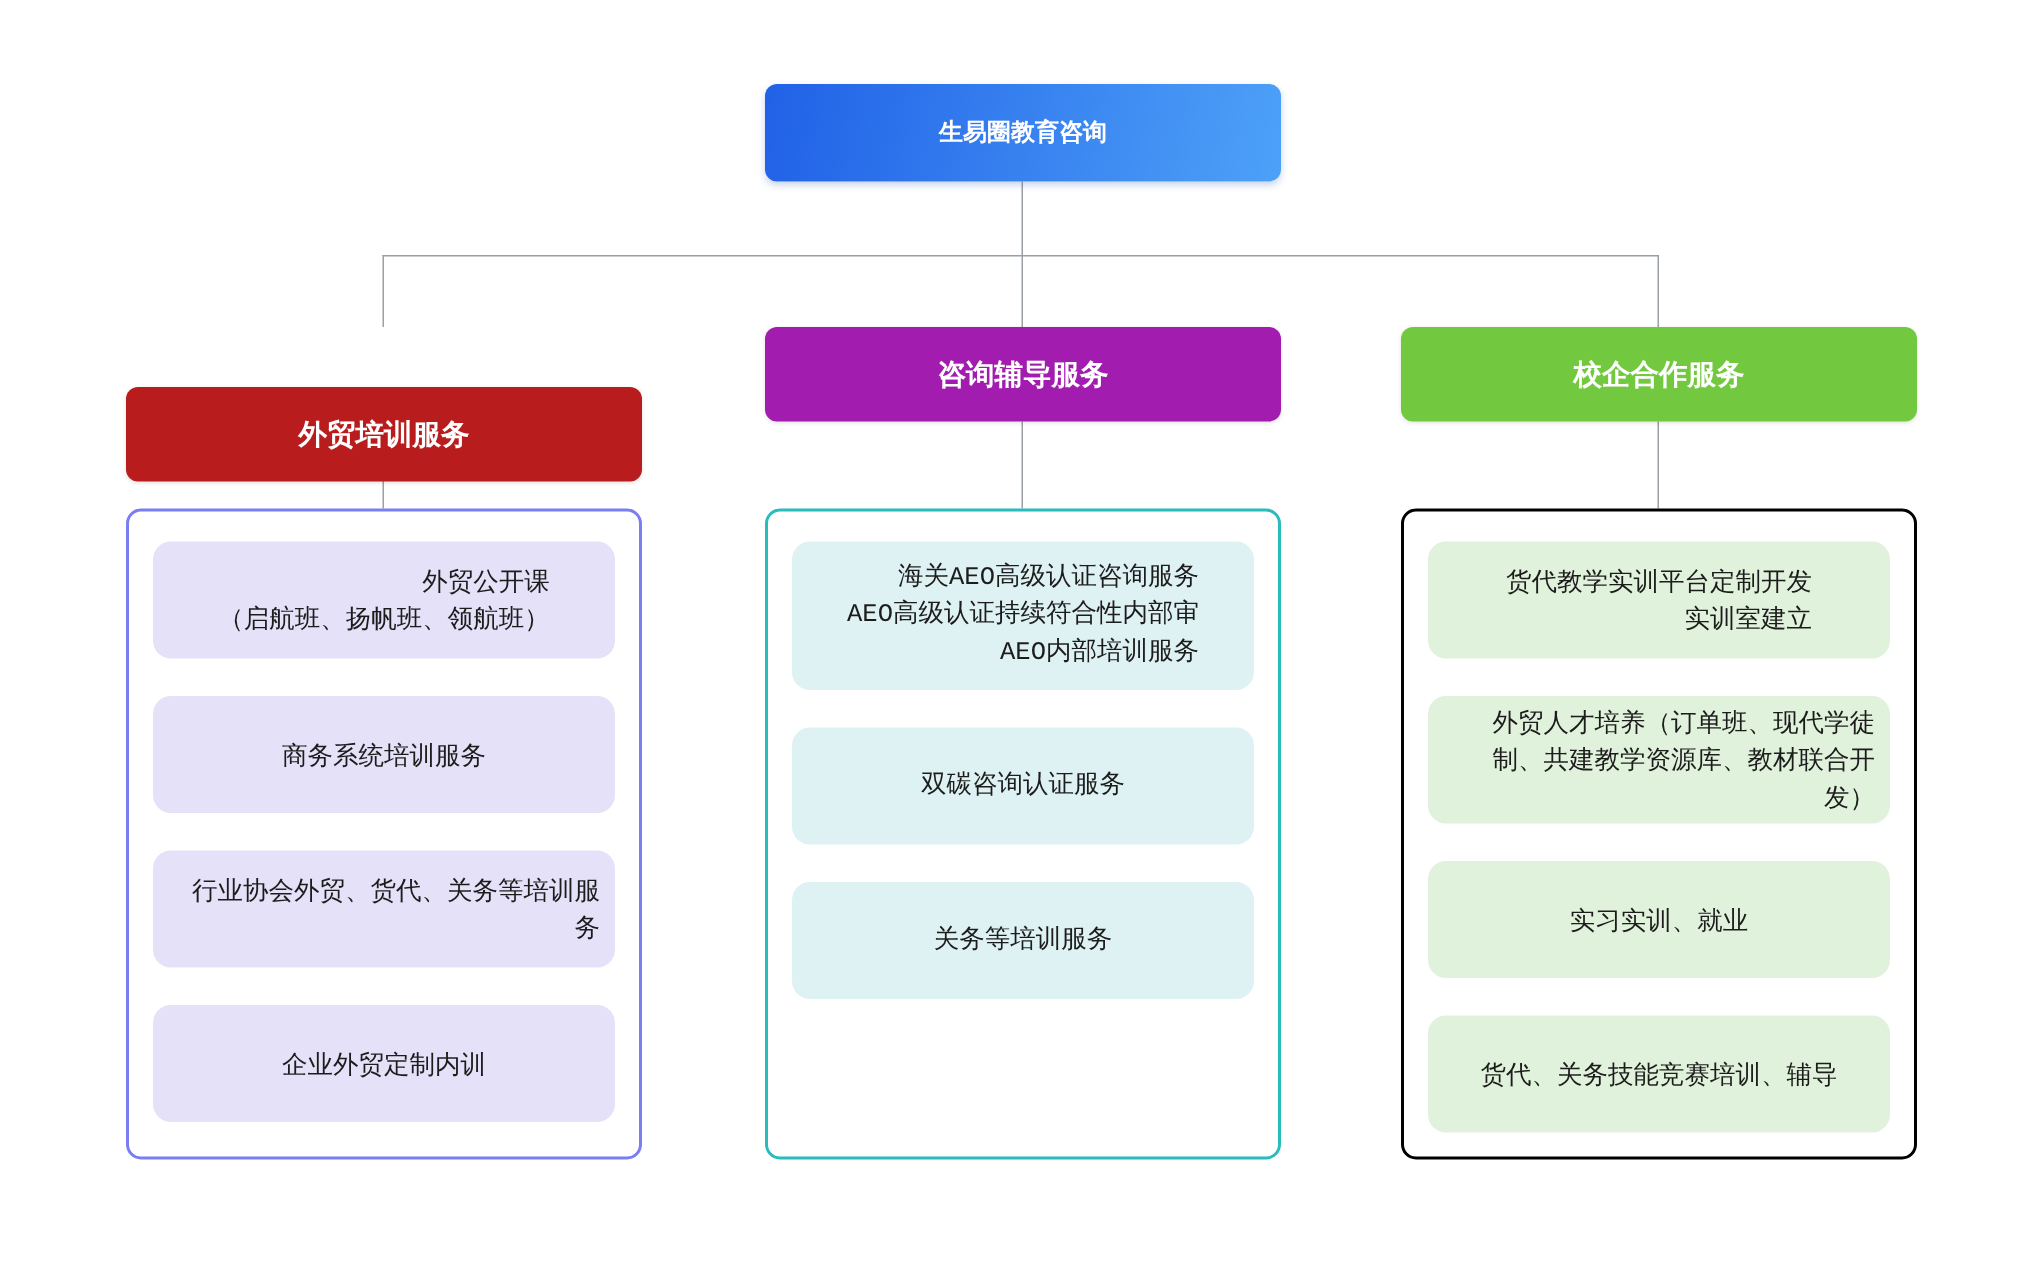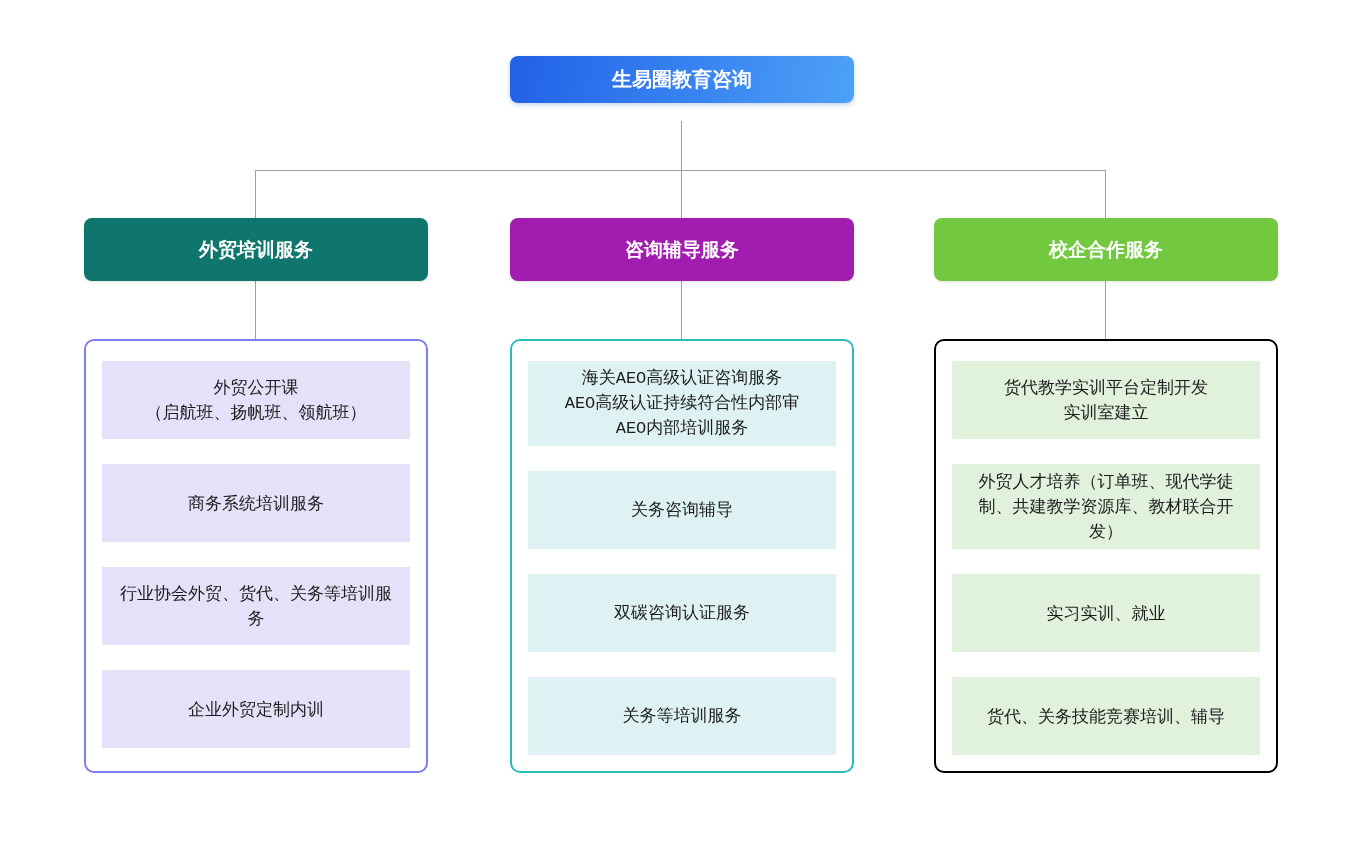--- a/index.html
+++ b/index.html
@@ -13,63 +13,63 @@
   }
   
   .line { position: absolute; background: #9aa0a6; }
   .line.v { width: 1px; }
   .line.h { height: 1px; }
 
   
   .root-box {
     position: absolute;
     left: 510px; top: 56px;
-    width: 344px; height: 47px;
+    width: 344px; height: 65px;
     border-radius: 8px;
     background: linear-gradient(100deg, #2161e7 0%, #4da1f8 100%);
     display: flex; align-items: center; justify-content: center;
-    color: #ffffff; font-size: 20px; font-weight: 700;
+    color: #ffffff; font-size: 16px; font-weight: 700;
     box-shadow: 0 2px 5px rgba(30, 80, 180, 0.25);
   }
 
   
   .header {
     position: absolute;
     top: 218px; height: 63px; width: 344px;
     border-radius: 8px;
     display: flex; align-items: center; justify-content: center;
     color: #ffffff; font-size: 19px; font-weight: 700;
     box-shadow: 0 1px 3px rgba(0,0,0,0.12);
   }
-  .header.b0 { left: 84px;  background: #0f766e; }
+  .header.b0 { left: 84px;  background: #b91c1c; margin-top: 40px; }
   .header.b1 { left: 510px; background: #a21caf; }
   .header.b2 { left: 934px; background: #72c93f; }
 
   
   .panel {
     position: absolute;
     top: 339px; height: 434px; width: 344px;
     background: #ffffff;
     border-radius: 10px;
     box-sizing: border-box;
     display: flex; flex-direction: column;
     padding: 20px 16px 16px 16px;
     gap: 25px;
   }
   .panel.b0 { left: 84px;  border: 2px solid #7a7ef2; }
   .panel.b1 { left: 510px; border: 2px solid #2abbbd; font-family: Liberation Mono, monospace; }
   .panel.b2 { left: 934px; border: 2px solid #000000; }
 
   
   .item {
-    border-radius: 0;
+    border-radius: 12px;
     min-height: 78px;
     box-sizing: border-box;
     display: flex; align-items: center; justify-content: center;
-    text-align: center;
+    text-align: right;
     padding: 12px 10px;
     font-size: 17px;
     line-height: 25px;
     color: #1c1c1c;
     white-space: pre-line;
   }
   .panel.b0 .item { background: #e4e1f8; }
   .panel.b1 .item { background: #dff2f3; }
   .panel.b2 .item { background: #e1f2dc; }
 </style>
@@ -101,21 +101,20 @@
     <div class="item">企业外贸定制内训</div>
   </div>
 
   <div class="header b1">
     <span>咨询辅导服务</span>
   </div>
   <div class="panel b1">
     <div class="item">海关AEO高级认证咨询服务
 AEO高级认证持续符合性内部审
 AEO内部培训服务</div>
-    <div class="item">关务咨询辅导</div>
     <div class="item">双碳咨询认证服务</div>
     <div class="item">关务等培训服务</div>
   </div>
 
   <div class="header b2">
     <span>校企合作服务</span>
   </div>
   <div class="panel b2">
     <div class="item">货代教学实训平台定制开发
 实训室建立</div>

